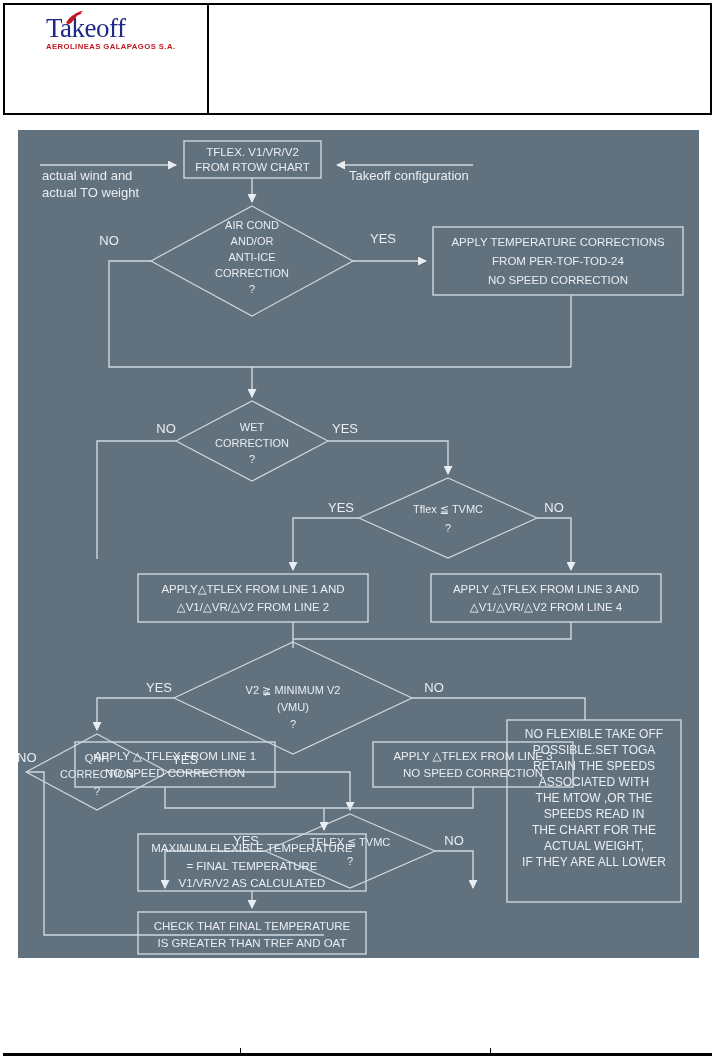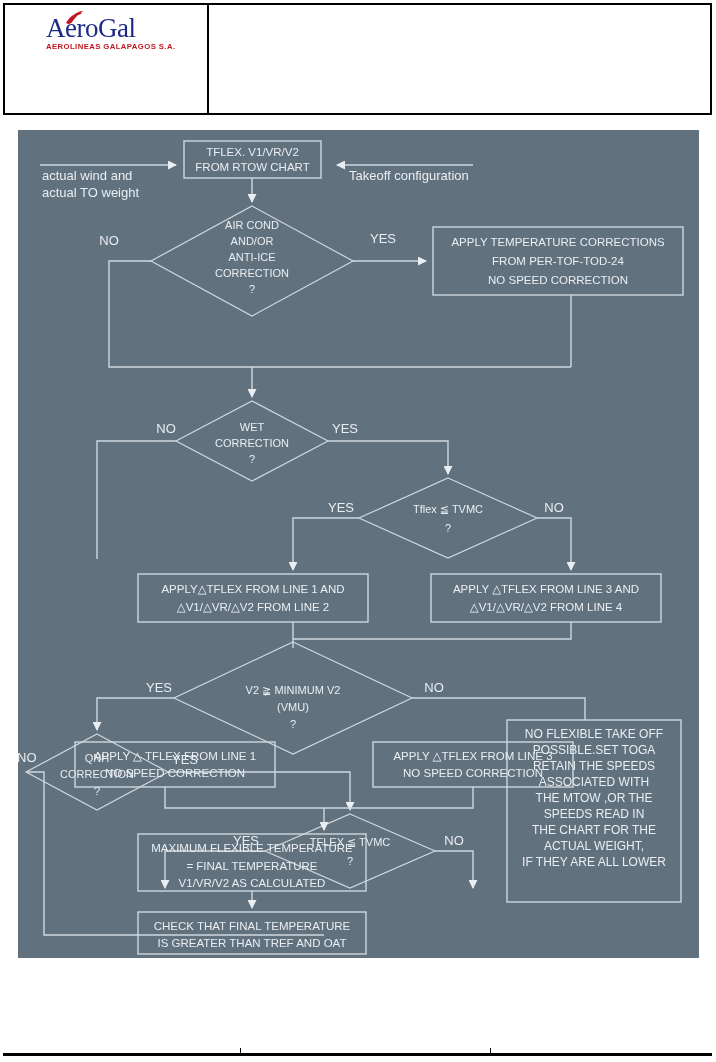--- a/index.html
+++ b/index.html
@@ -44,21 +44,21 @@
 <body>
 
 <div class="hdr-table">
   <div class="hdr-cell-logo">
     <div class="logo">
       <svg class="logo-bird" width="22" height="16" viewBox="0 0 22 16">
         <path d="M2 13 C4 9 7 6 11 4 C13 2.5 16 1 19 1 C17.5 3 15 4 13.5 5.5
                  C12 7 10 9 8.5 11.5 C7 13.5 5 15 2 13 Z" fill="#c01722"></path>
         <path d="M11 4 C13 3 16 2.5 18 3.5 C16 4.5 13.5 5 12 5.5 Z" fill="#c01722"></path>
       </svg>
-      <div class="logo-word">AeroGal</div>
+      <div class="logo-word">Takeoff</div>
       <div class="logo-sub">AEROLINEAS GALAPAGOS S.A.</div>
     </div>
   </div>
   <div class="hdr-cell-blank"></div>
 </div>
 
 <div class="flow-panel">
 <svg class="flow-svg" width="681" height="828" viewBox="0 0 681 828">
 
   <defs>

